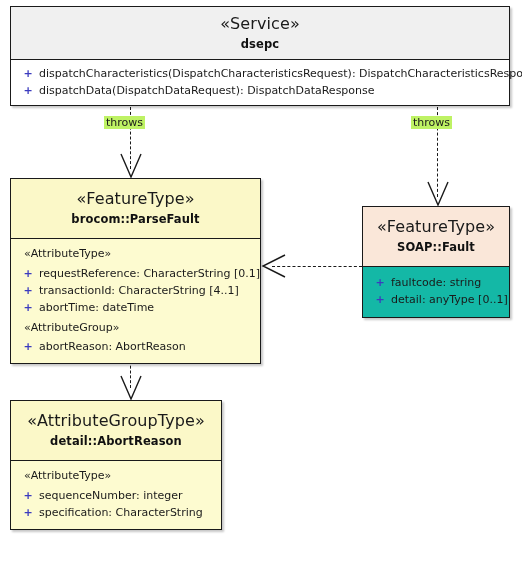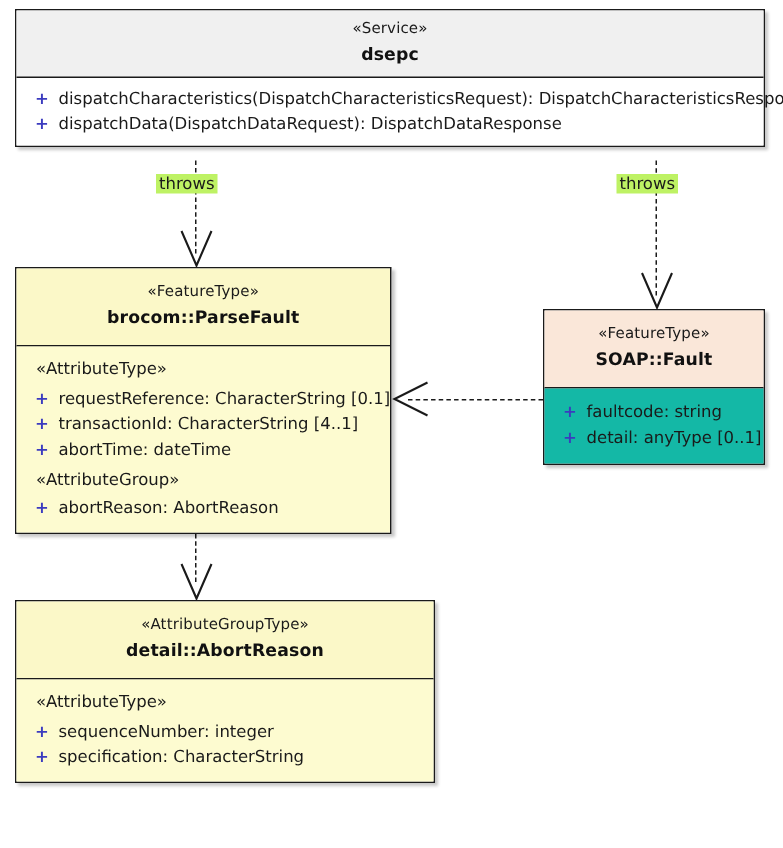--- a/index.html
+++ b/index.html
@@ -35,21 +35,21 @@
   }
   .uml-header {
     box-sizing: border-box;
     text-align: center;
     padding: 6px 4px 7px 4px;
     border-bottom: 1.4px solid #1a1a1a;
     line-height: 1.35;
   }
   .stereotype {
     display: block;
-    font-size: 10px;
+    font-size: 16px;
     color: #1a1a1a;
     font-weight: normal;
     letter-spacing: 0.1px;
     text-align: center;
   }
   .classname {
     display: block;
     font-size: 11.5px;
     color: #111111;
     font-weight: bold;
@@ -97,21 +97,21 @@
   .soap-header { background: #fae7d9; }
   .soap-body   { background: #14b8a6; }
 
   .agt-header { background: #fbf8c8; }
   .agt-body   { background: #fdfbd0; }
 
   
   #box-service    { left: 10px;  top: 6px;   width: 500px; }
   #box-parsefault { left: 10px;  top: 178px; width: 251px; }
   #box-soapfault  { left: 362px; top: 206px; width: 148px; }
-  #box-abortreason{ left: 10px;  top: 400px; width: 280px; }
+  #box-abortreason{ left: 10px;  top: 400px; width: 212px; }
   .vline-dashed {
     position: absolute;
     width: 0;
     border-left: 1.3px dashed #1a1a1a;
     z-index: 2;
   }
   .hline-dashed {
     position: absolute;
     height: 0;
     border-top: 1.3px dashed #1a1a1a;

